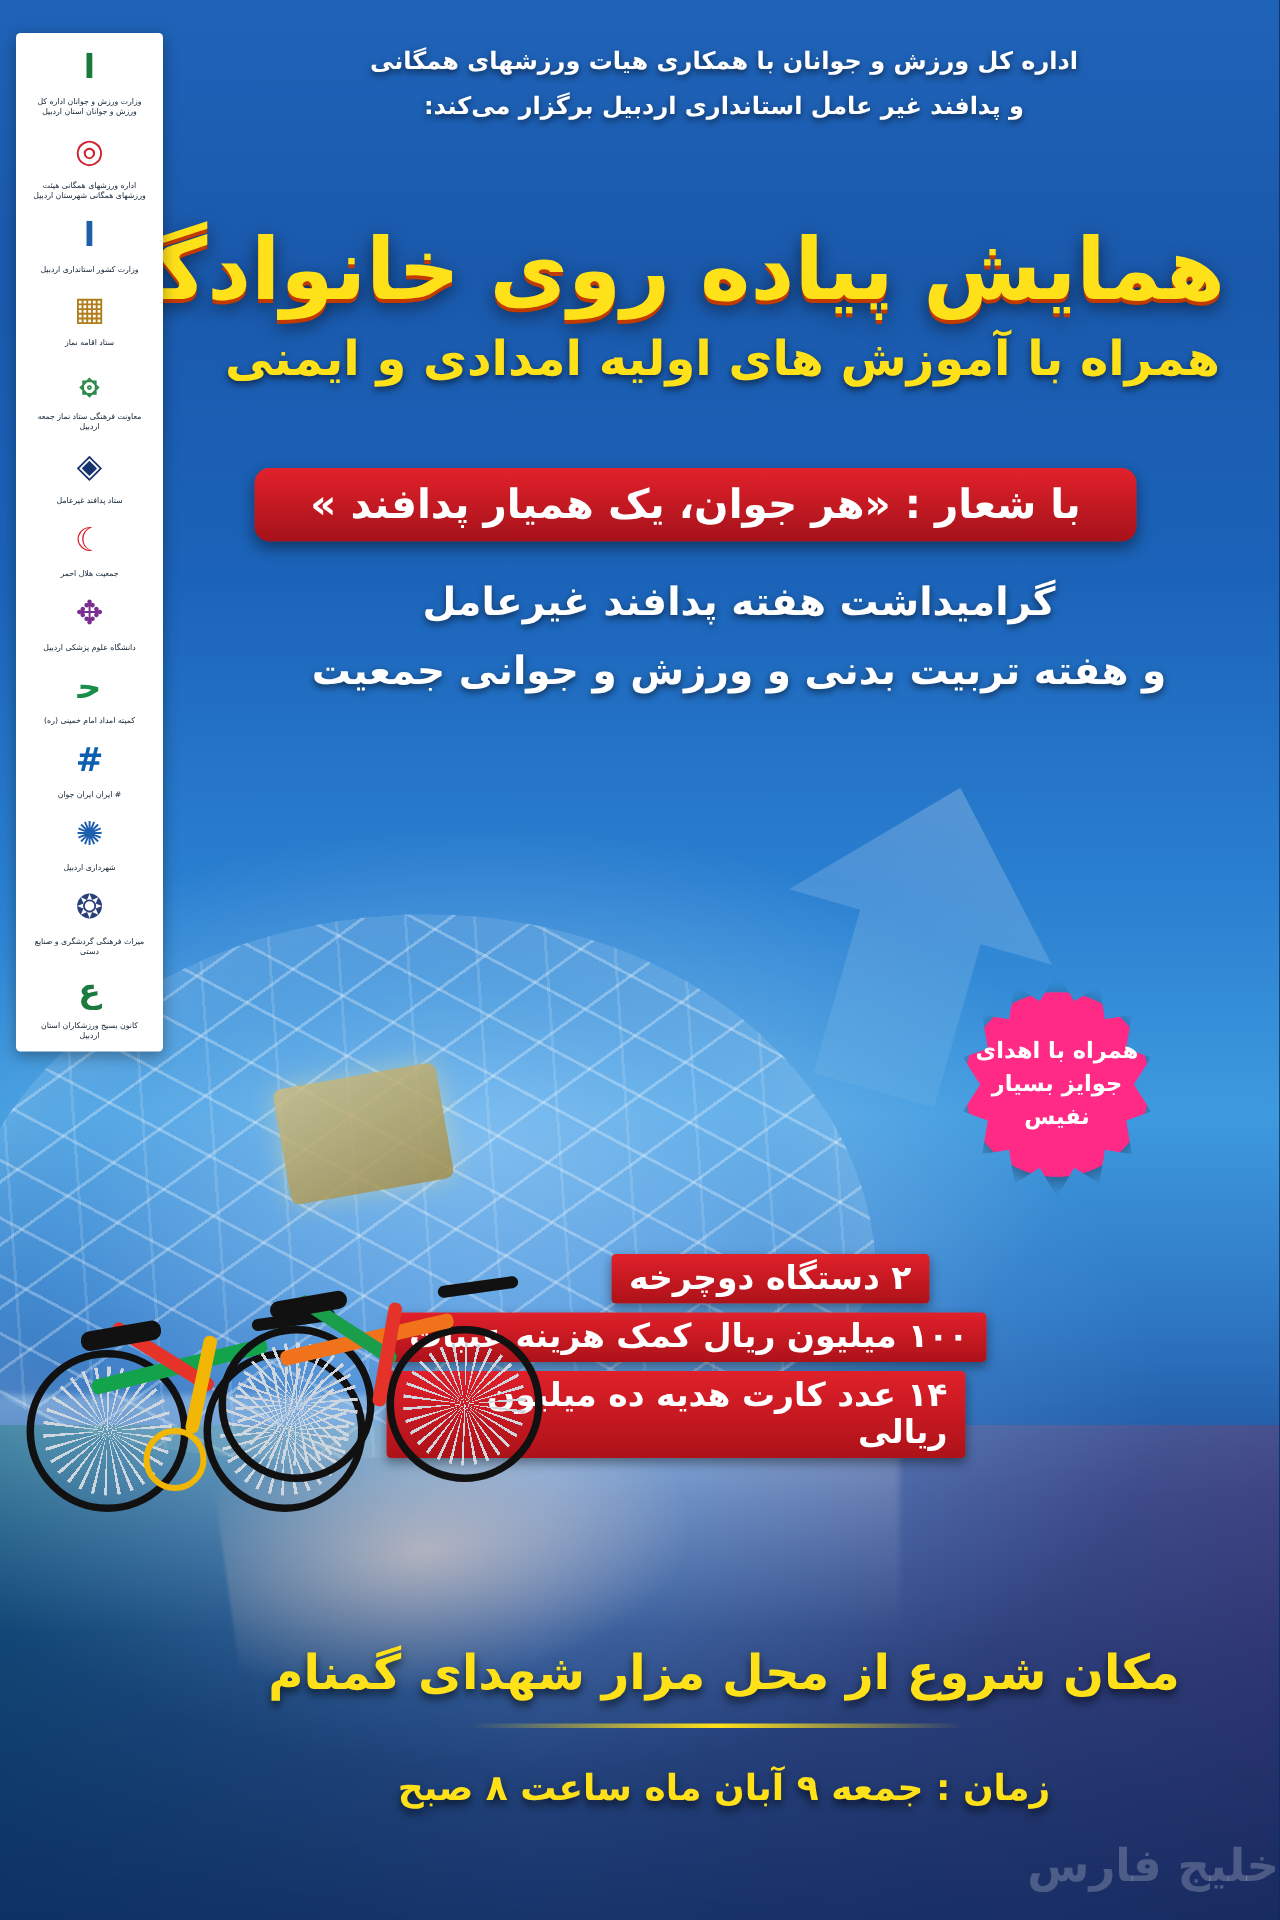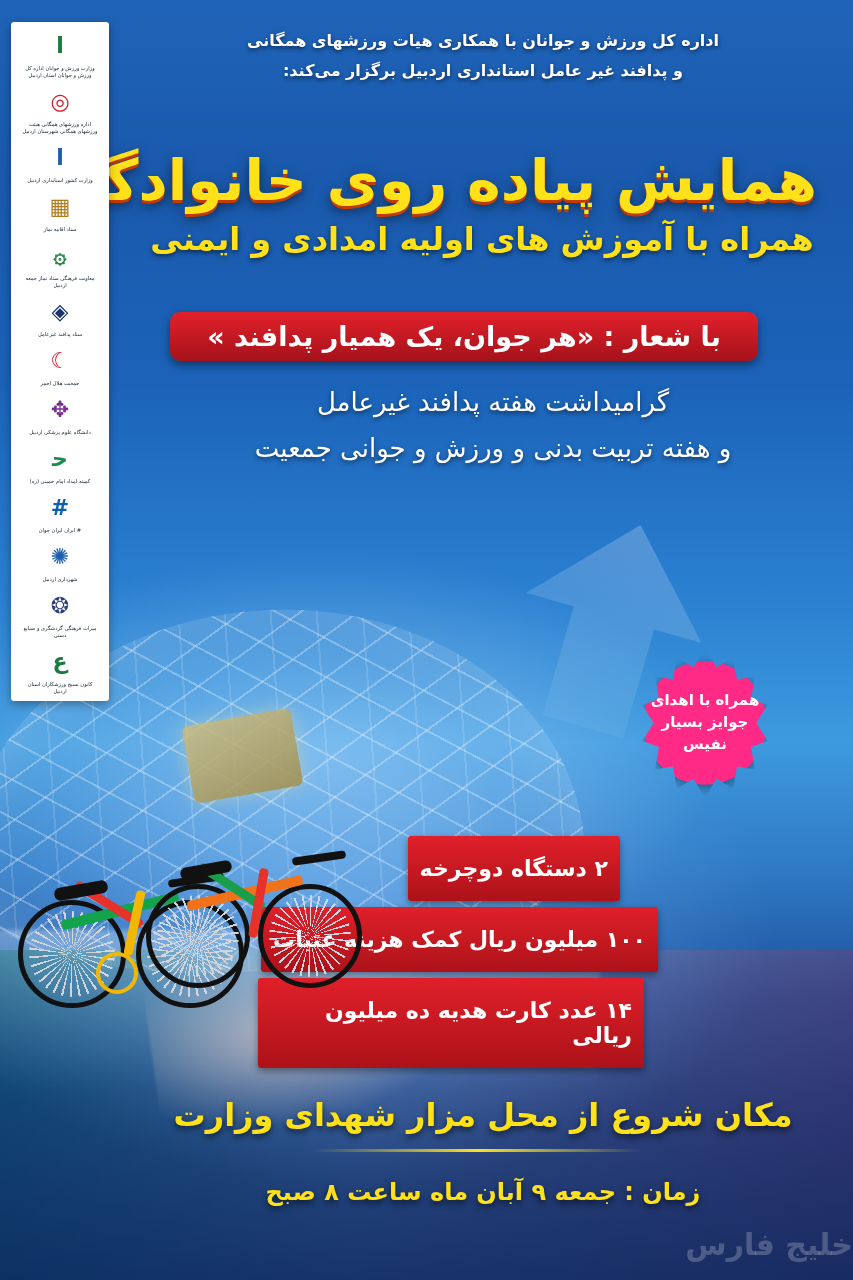--- a/index.html
+++ b/index.html
@@ -80,21 +80,21 @@
   }
   .slogan{
     position:absolute;right:95px;top:312px;width:560px;
     background:linear-gradient(180deg,#e2212b,#a5121a);
     border-radius:10px;padding:9px 14px;text-align:center;
     color:#ffffff;font-weight:bold;font-size:27px;
     box-shadow:0 4px 10px rgba(0,0,0,.45);
   }
   .block-white{
     position:absolute;right:40px;top:380px;width:640px;text-align:center;
-    color:#ffffff;font-weight:normal;font-size:26px;line-height:1.75;
+    color:#ffffff;font-weight:bold;font-size:26px;line-height:1.75;
     text-shadow:0 2px 5px rgba(0,0,0,.55);
   }
 
   
   .logo-rail{
     position:absolute;right:744px;top:22px;width:90px;
     background:#ffffff;border-radius:3px;padding:6px 4px;
     display:flex;flex-direction:column;align-items:center;gap:5px;
     box-shadow:0 3px 10px rgba(0,0,0,.35);
   }
@@ -121,21 +121,21 @@
   }
   .award .txt{
     position:relative;color:#fff;font-weight:bold;font-size:15px;line-height:1.45;text-align:center;
   }
 
   
   .prizes{position:absolute;right:195px;top:836px;width:400px;}
   .prize{
     background:linear-gradient(180deg,#e0202a,#ad1219);
     color:#fff;font-weight:bold;font-size:22px;
-    padding:20px 12px;margin-bottom:6px;border-radius:3px;
+    padding:4px 12px;margin-bottom:6px;border-radius:3px;
     text-align:right;box-shadow:0 3px 7px rgba(0,0,0,.4);
     display:inline-block;
   }
   .prize.p1{margin-right:38px;}
   .prize.p2{margin-right:0;}
   .prize.p3{margin-right:14px;}
 
   
   .bikes{position:absolute;left:18px;top:800px;width:320px;height:230px;}
   .bike{position:absolute;}
@@ -269,17 +269,17 @@
       <div class="wheel" style="left:0;top:74px;width:104px;height:104px;"></div>
       <div class="wheel" style="left:112px;top:74px;width:104px;height:104px;"></div>
       <div class="frame" style="left:40px;top:78px;width:118px;height:10px;background:#f0731c;transform:rotate(-13deg);border-radius:4px;"></div>
       <div class="frame" style="left:48px;top:72px;width:76px;height:9px;background:#1b9e4b;transform:rotate(33deg);border-radius:4px;"></div>
       <div class="frame" style="left:108px;top:58px;width:9px;height:70px;background:#e6332a;transform:rotate(10deg);border-radius:4px;"></div>
       <div class="frame" style="left:146px;top:44px;width:54px;height:8px;background:#111;border-radius:4px;transform:rotate(-8deg);"></div>
       <div class="frame" style="left:34px;top:54px;width:52px;height:12px;background:#111;border-radius:6px;transform:rotate(-10deg);"></div>
     </div>
   </div>
 
-  <div class="place">مکان شروع از محل مزار شهدای وزارت</div>
+  <div class="place">مکان شروع از محل مزار شهدای گمنام</div>
   <div class="rule"></div>
   <div class="time">زمان : جمعه ۹ آبان ماه ساعت ۸ صبح</div>
   <div class="bottom-script">خلیج فارس</div>
 </div>
 
 </body></html>

